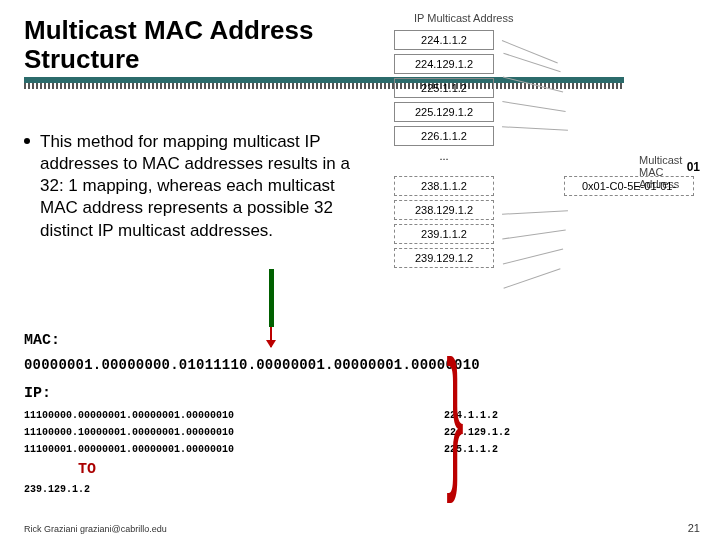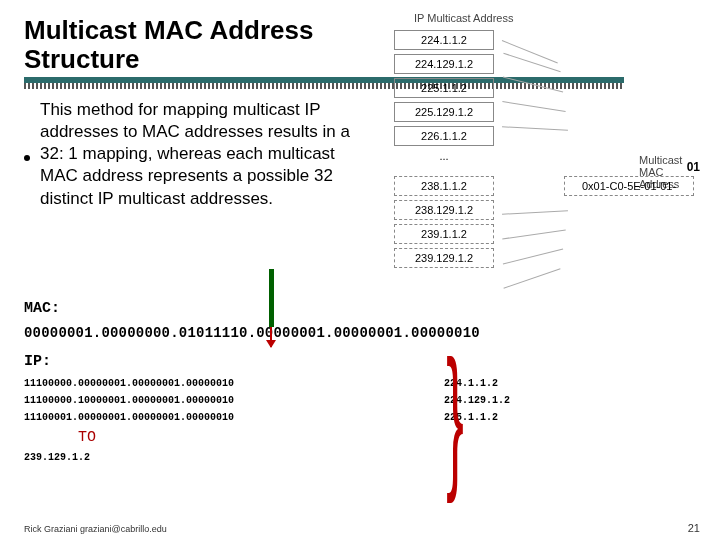--- a/index.html
+++ b/index.html
@@ -1,39 +1,39 @@
 <!DOCTYPE html>
 <html><head>
 <meta charset="utf-8">
 <style>
   * { margin: 0; padding: 0; box-sizing: border-box; }
   body { width: 720px; height: 540px; font-family: Arial, sans-serif; background: #fff; position: relative; overflow: hidden; }
   .title { font-size: 26px; font-weight: bold; padding: 16px 0 0 24px; line-height: 1.1; width: 360px; }
   .ruler { margin: 4px 0 0 24px; width: 600px; height: 6px; background: #2b6b6b; position: relative; }
   .ruler::after { content:""; position:absolute; left:0; top:6px; width:600px; height:6px; background: repeating-linear-gradient(90deg,#555,#555 2px,transparent 2px,transparent 4px); }
-  .bullet-wrap { padding: 16px 0 0 24px; display: flex; align-items: center; width: 370px; }
+  .bullet-wrap { padding: 16px 0 0 24px; display: flex; align-items: flex-start; width: 370px; margin-top: 32px; }
   .dot { width:6px; height:6px; background:#000; border-radius:50%; margin:7px 10px 0 0; flex-shrink:0; }
   .bullet-text { font-size: 17px; line-height: 1.3; }
   .diagram { position: absolute; top: 16px; right: 26px; width: 300px; }
   .diag-col-label { position:absolute; top:-4px; left:20px; font-size:11px; color:#444; }
   .mac-col-label { position:absolute; top:138px; left:200px; font-size:11px; color:#444; text-align:left; line-height:1.1;margin-left:45px; }
   .ipbox, .macbox { border:1px solid #888; text-align:center; font-size:11px; padding:3px 0; width:100px; margin-bottom:4px; }
   .ipstack { margin-top:14px; }
   .ipstack.dashed .ipbox { border-style: dashed; }
   .right-mac { position:absolute; top:160px; left:170px; }
   .right-mac .macbox { border-style: dashed; width: 130px; }
   .overlay-02 { position:absolute; top:160px; right:20px; font-size:12px; font-weight:bold; }
   .mac-label { margin: 90px 12px 8px 24px; font-family: "Courier New", monospace; font-size:15px; font-weight:bold; }
   .mac-value { margin: 0 0 12px 24px; font-family: Liberation Mono, monospace; font-size:14px; font-weight:bold; letter-spacing:0.2px; }
   .ip-label { margin: 0 0 8px 24px; font-family: "Courier New", monospace; font-size:15px; font-weight:bold; }
   .ip-rows { margin-left:24px; }
   .ip-row { display:flex; font-family:"Courier New",monospace; font-size:10px; font-weight:bold; margin-bottom:6px; }
   .ip-bin { width:420px; }
   .ip-dot { width:200px; }
-  .to-label { margin:2px 0 6px 54px; font-family:"Courier New",monospace; font-size:15px; font-weight:normal; color:#a00; }
+  .to-label { margin:2px 0 6px 54px; font-family:"Courier New",monospace; font-size:15px; font-weight:bold; color:#a00; }
   .brace { position:absolute; left:430px; top:346px; font-size:150px; color:#b00; line-height:0.92; transform:scaleX(0.35) scaleY(1.05); }
   .arrow { position:absolute; left:270px; top:327px; width:2px; height:20px; background:#b00; }
   .arrow::before { content:""; position:absolute; left:-1.5px; top:-58px; width:5px; height:58px; background:#006000; }
   .arrow::after { content:""; position:absolute; left:-4px; bottom:-6px; border:5px solid transparent; border-top:8px solid #b00; }
   .footer-left { position:absolute; bottom:6px; left:24px; font-size:9px; color:#333; }
   .footer-right { position:absolute; bottom:6px; right:20px; font-size:11px; color:#333; }
   .bracketlines { position:absolute; top:12px; left:502px; width:70px; height:270px; }
   .bracketlines div { position:absolute; height:1px; background:#aaa; }
 </style>
 </head>

